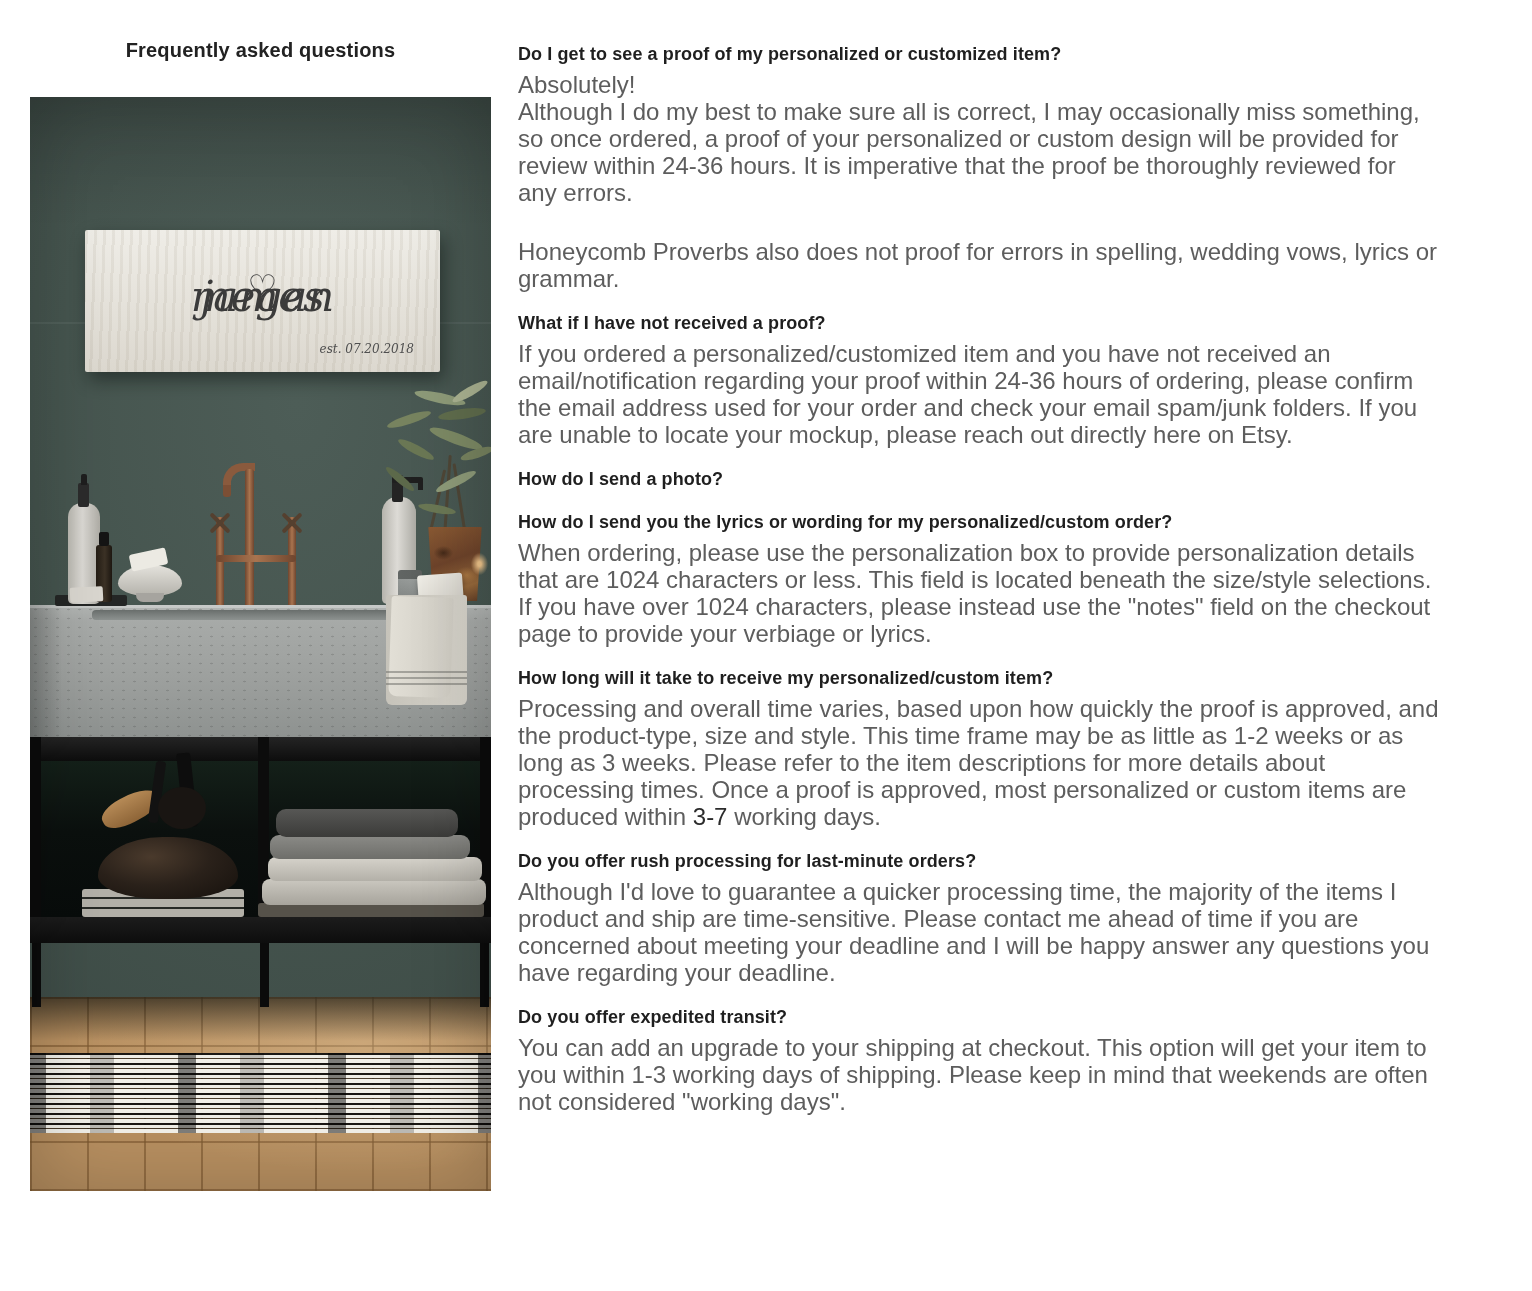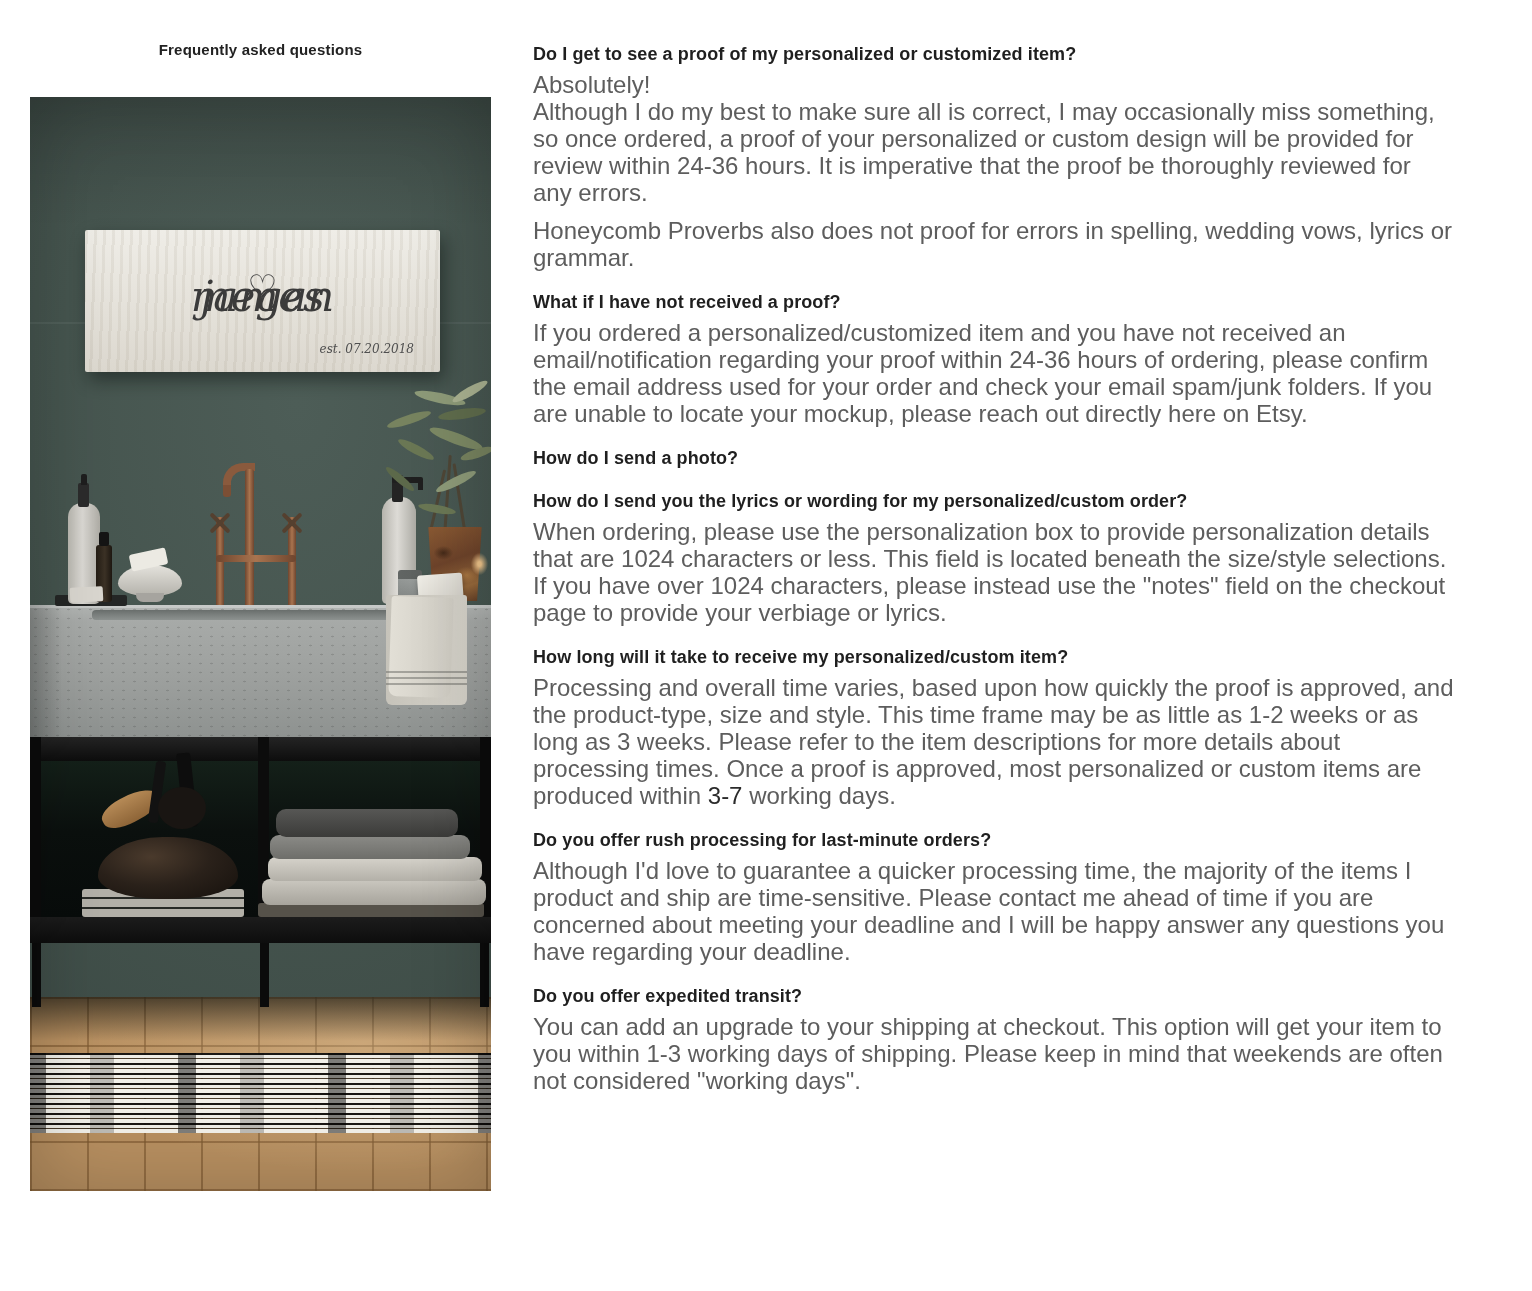--- a/index.html
+++ b/index.html
@@ -9,21 +9,21 @@
     background:#ffffff;
     font-family:"Liberation Sans", sans-serif;
     position:relative; overflow:hidden;
     -webkit-font-smoothing:antialiased;
   }
 
   
   .left-col { position:absolute; left:30px; top:0; width:461px; }
   .faq-heading {
     margin:36px 0 0 0; height:28px; line-height:28px;
-    text-align:center; font-size:15px; font-weight:700;
+    text-align:center; font-size:20px; font-weight:700;
     color:#222; letter-spacing:.2px;
   }
   .photo {
     position:relative; margin-top:33px; width:461px; height:1094px;
     overflow:hidden; background:#45544e;
   }
   .photo * { position:absolute; }
 
   
   .wall { inset:0; background:radial-gradient(130% 85% at 58% 28%, #4d5d57 0%, #45544e 45%, #3a4843 100%); }
@@ -148,26 +148,26 @@
     background-image:
       repeating-linear-gradient(90deg, rgba(0,0,0,.48) 0 18px, rgba(0,0,0,0) 18px 62px, rgba(0,0,0,.22) 62px 86px, rgba(0,0,0,0) 86px 150px),
       repeating-linear-gradient(180deg, rgba(12,12,12,.92) 0 2px, #efede6 2px 5px, rgba(12,12,12,.65) 5px 6px, #f2f0e9 6px 10px);
   }
   .legs-low { top:846px; width:9px; height:64px; background:#0b0b0b; }
   .vignette { inset:0; pointer-events:none;
     background:linear-gradient(180deg, rgba(0,0,0,.16), rgba(0,0,0,0) 12%);
     box-shadow:inset 0 0 80px rgba(0,0,0,.22); }
 
   
-  .right-col { position:absolute; left:533px; top:42px; width:922px; }
+  .right-col { position:absolute; left:518px; top:42px; width:922px; }
   .faq-item { margin:0; }
   .faq-item + .faq-item { margin-top:19px; }
   .q { margin:0 0 5px 0; font-size:18px; line-height:24px; font-weight:700; color:#1f1f1f; letter-spacing:.1px; }
   .a { margin:0; max-width:922px; font-size:24px; line-height:27px; color:#5d5d5d; white-space:pre-line; }
-  .a + .a { margin-top:11px; }
+  .a + .a { margin-top:32px; }
   .hl { color:#2b2b2b; }
 </style>
 </head>
 <body>
 
 <div class="left-col">
   <h2 class="faq-heading">Frequently asked questions</h2>
 
   <div class="photo">
     <div class="wall"></div>

